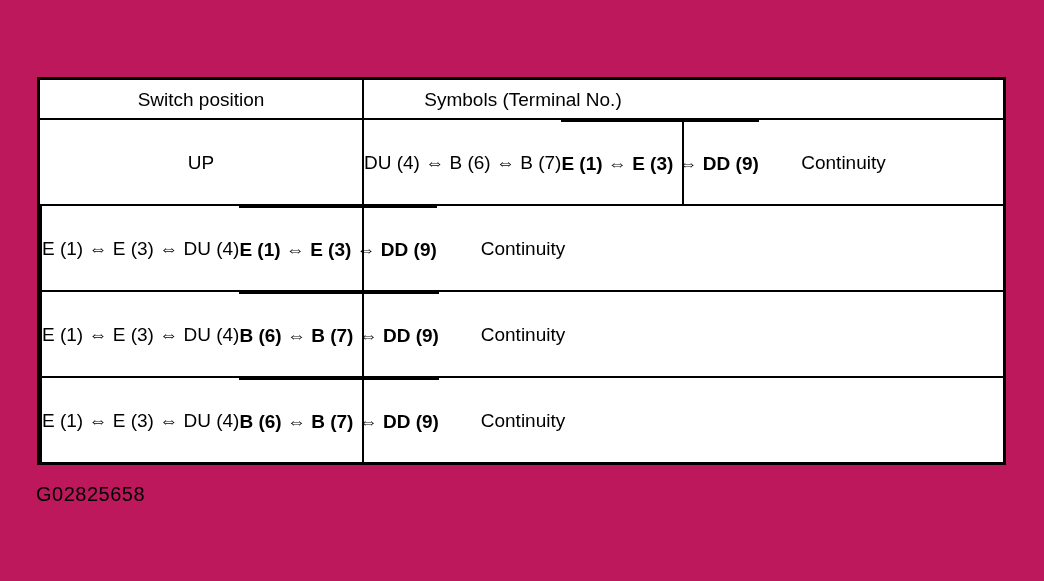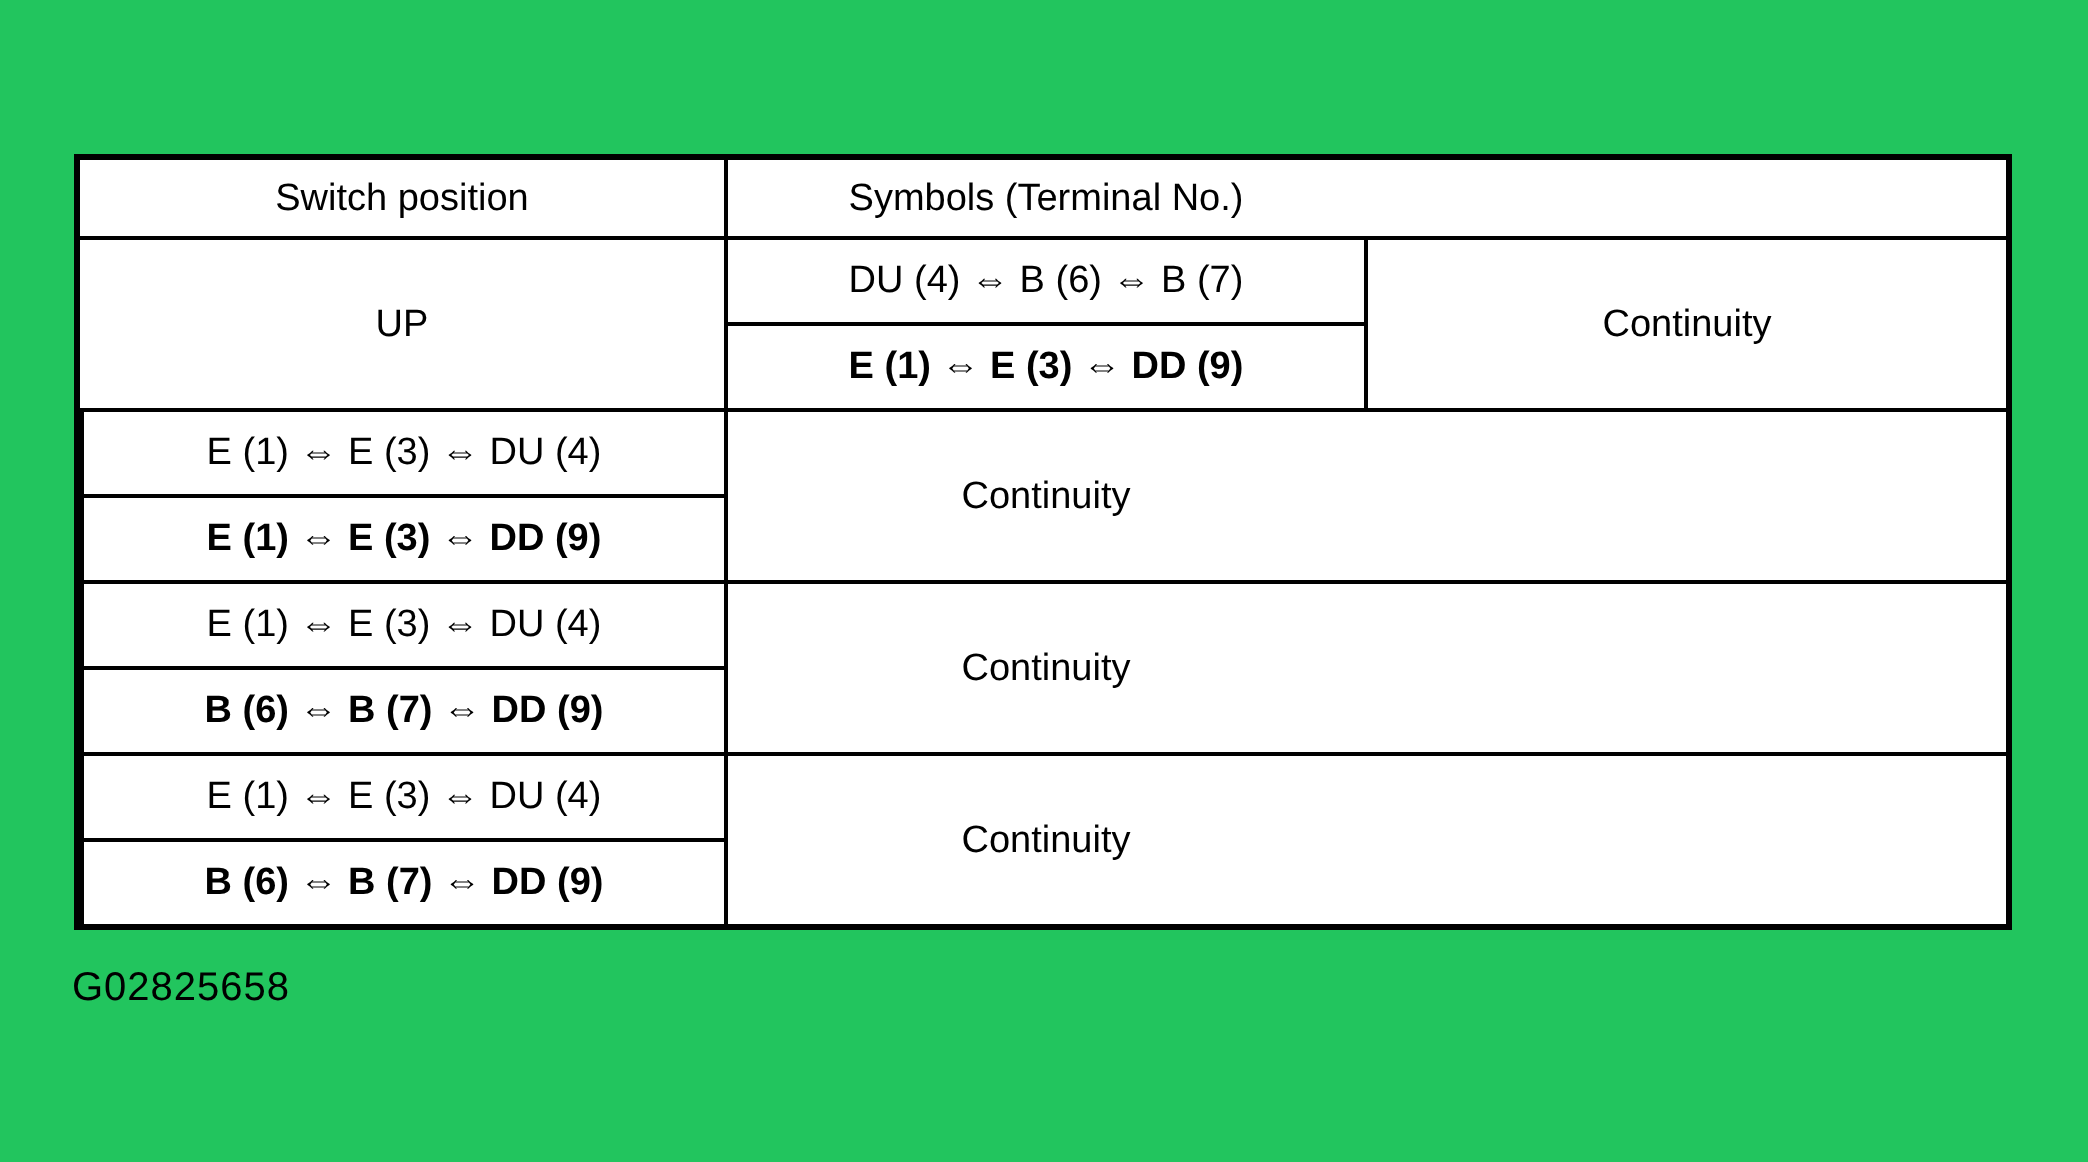--- a/index.html
+++ b/index.html
@@ -4,21 +4,21 @@
 <style>
   html, body {
     margin: 0;
     padding: 0;
     background: #ffffff;
   }
   .page {
     position: relative;
     width: 1044px;
     height: 581px;
-    background: #22c55e;
+    background: #be185d;
     color: #000000;
     font-family: "Liberation Sans", "DejaVu Sans", sans-serif;
     overflow: hidden;
   }
   .ctable {
     position: absolute;
     left: 37px;
     top: 77px;
     width: 969px;
     border: 3px solid #000000;
@@ -45,21 +45,21 @@
     font-size: 19px;
     line-height: 1;
     white-space: nowrap;
     box-sizing: border-box;
   }
   .col2, .col3 {
     border-left: 2px solid #000000;
   }
   .split {
     display: flex;
-    flex-direction: column;
+    flex-direction: row;
     box-sizing: border-box;
   }
   .subcell {
     flex: 1;
     display: flex;
     align-items: center;
     justify-content: center;
     font-size: 19px;
     line-height: 1;
     white-space: nowrap;

